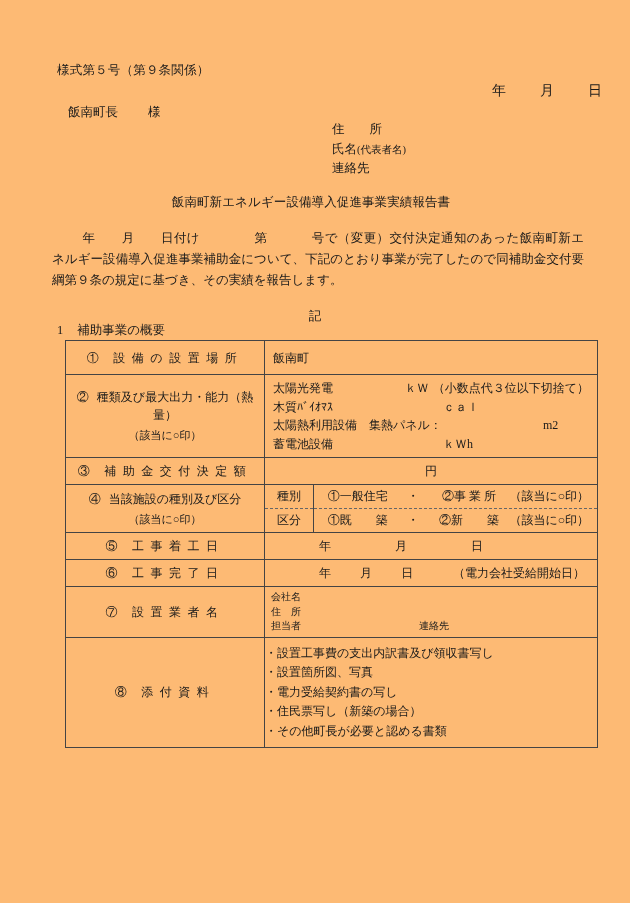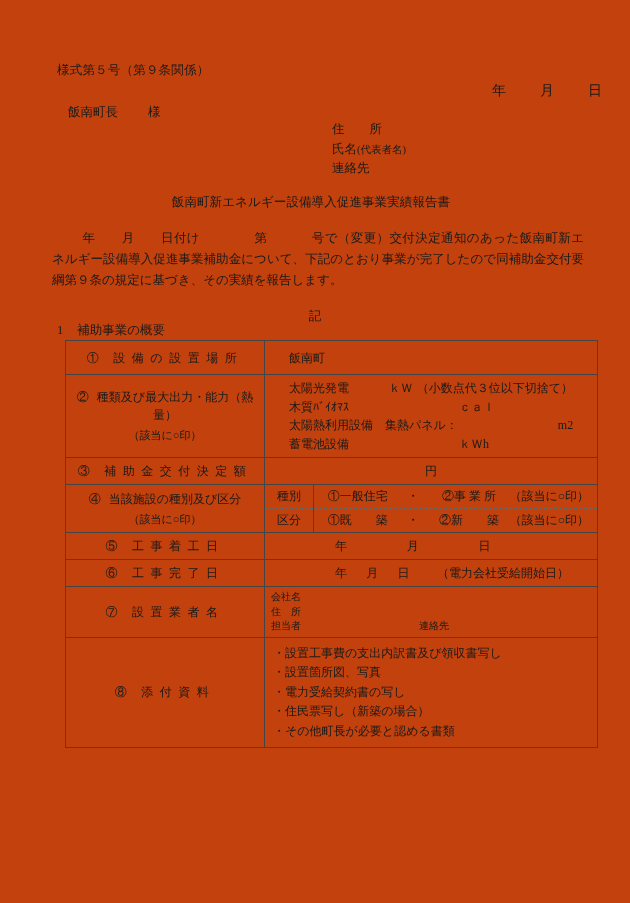--- a/index.html
+++ b/index.html
@@ -13,21 +13,21 @@
     height: 903px;
     position: relative;
     font-family: "Liberation Serif", "DejaVu Serif", serif;
     color: #1a1a1a;
     font-size: 12px;
     overflow: hidden;
   }
   .page {
     position: absolute;
     inset: 0;
-    background: #c2410c;
+    background: #fdba74;
   }
 
   
   .form-no {
     position: absolute;
     left: 57px;
     top: 62px;
     font-size: 12.5px;
     letter-spacing: .2px;
     white-space: nowrap;
@@ -133,21 +133,21 @@
     letter-spacing: 6.5px;
     text-indent: 6.5px;
   }
   .lbl .num { margin-right: 8px; }
   .lbl .sub {
     display: block;
     font-size: 11px;
     margin-top: 2px;
   }
   .val {
-    padding: 4px 24px !important;
+    padding: 4px 8px !important;
     line-height: 18px;
   }
   .val.center { text-align: center; }
 
   
   .r-place td { height: 25px; }
 
   
   .equip-line {
     display: flex;
@@ -201,21 +201,21 @@
   .installer {
     font-size: 10px;
     line-height: 14.5px;
     padding: 3px 6px !important;
   }
   .installer .ln { white-space: nowrap; }
   .installer .contact { display: inline-block; margin-left: 118px; }
 
   
   .attach {
-    padding: 6px 8px !important;
+    padding: 6px 0 !important;
     line-height: 19.5px;
   }
   .attach .item { white-space: nowrap; }
 </style>
 </head>
 <body>
 
 <div class="page">
 
   <div class="form-no">様式第５号（第９条関係）</div>

